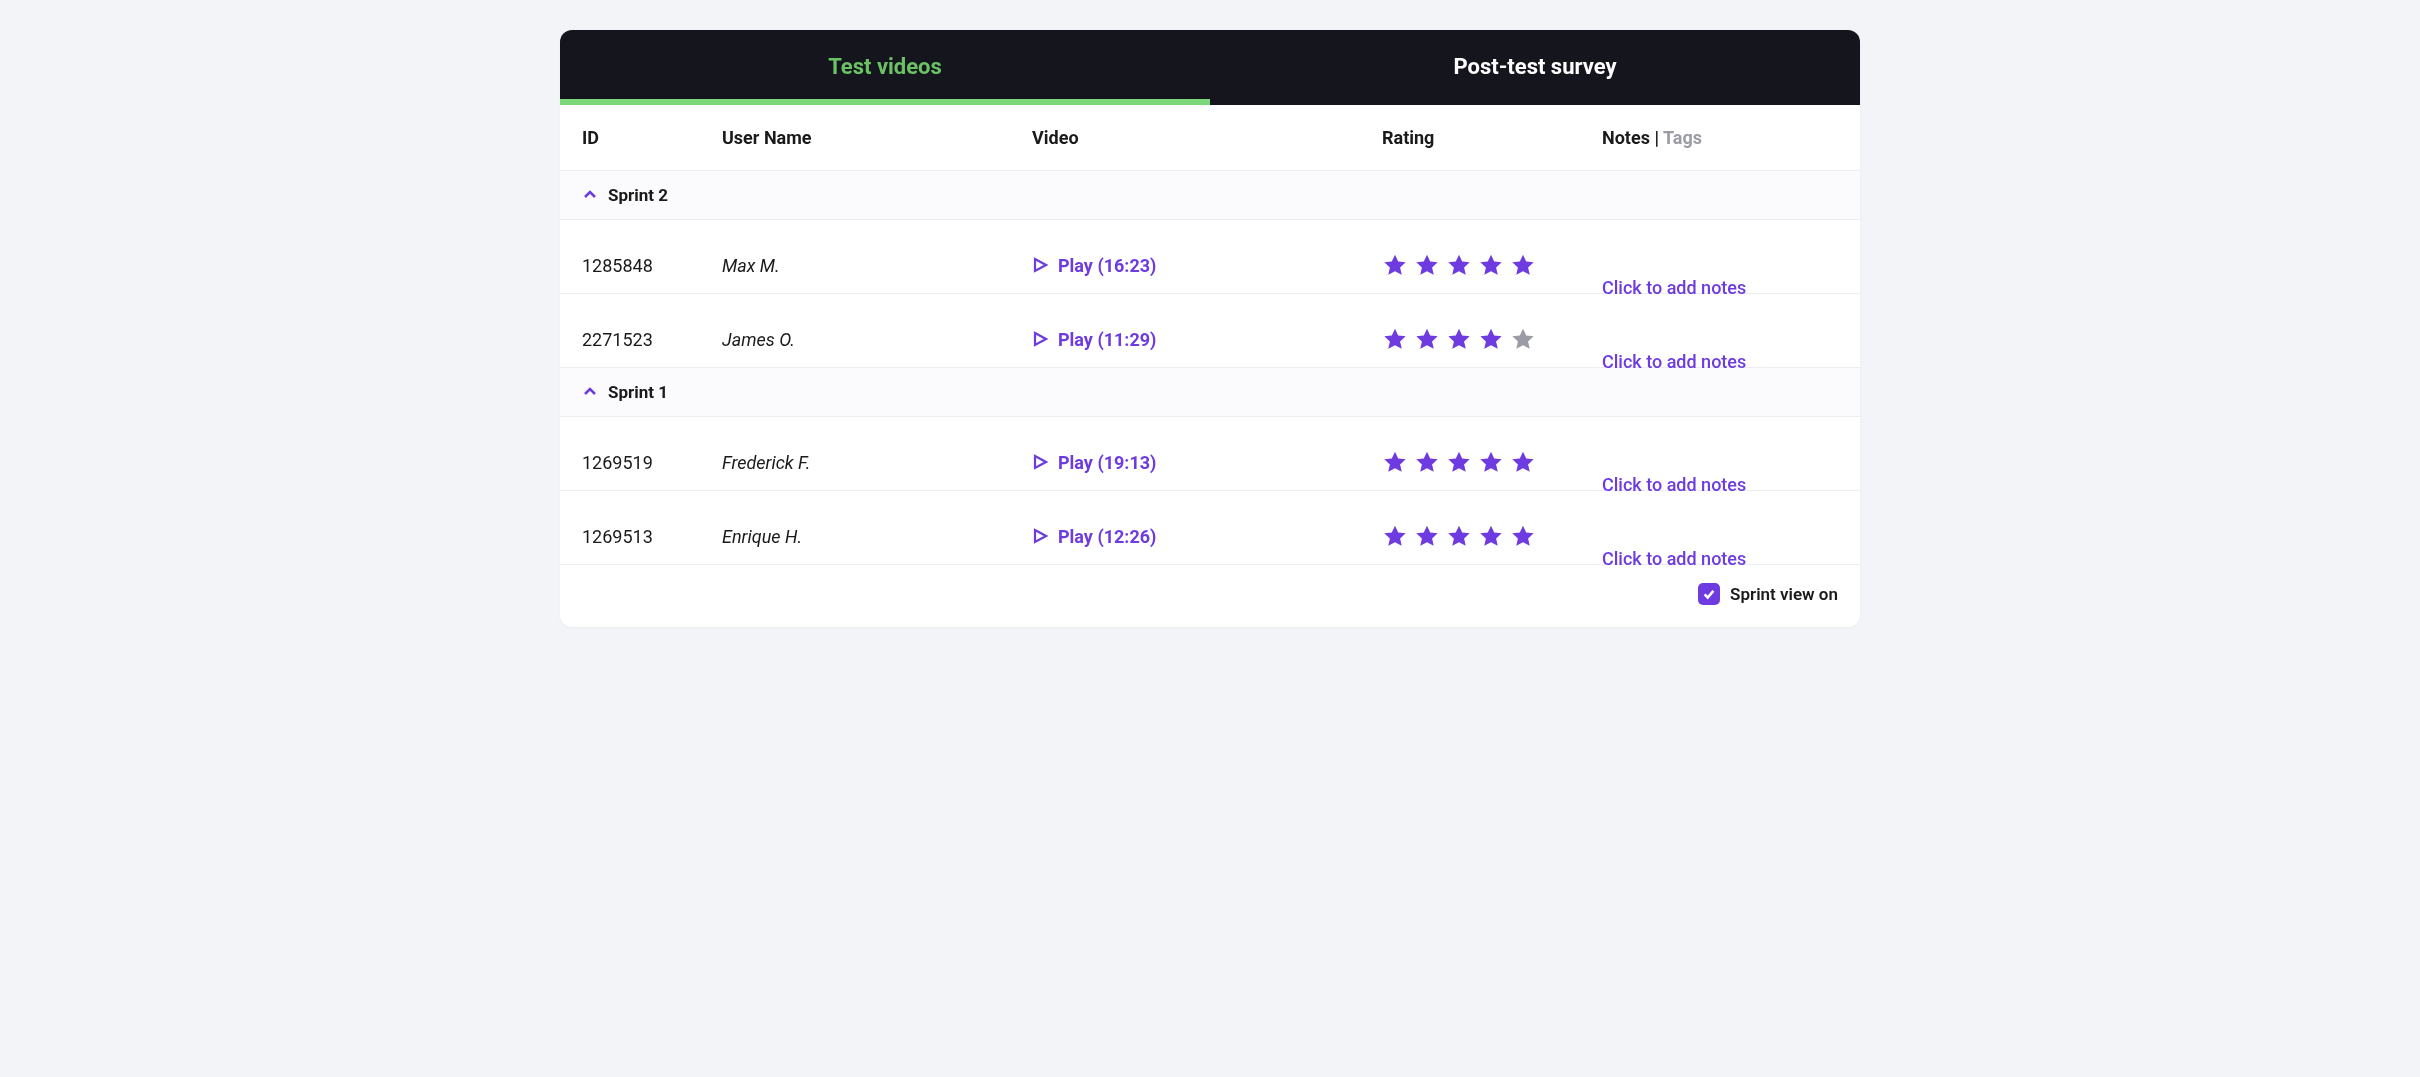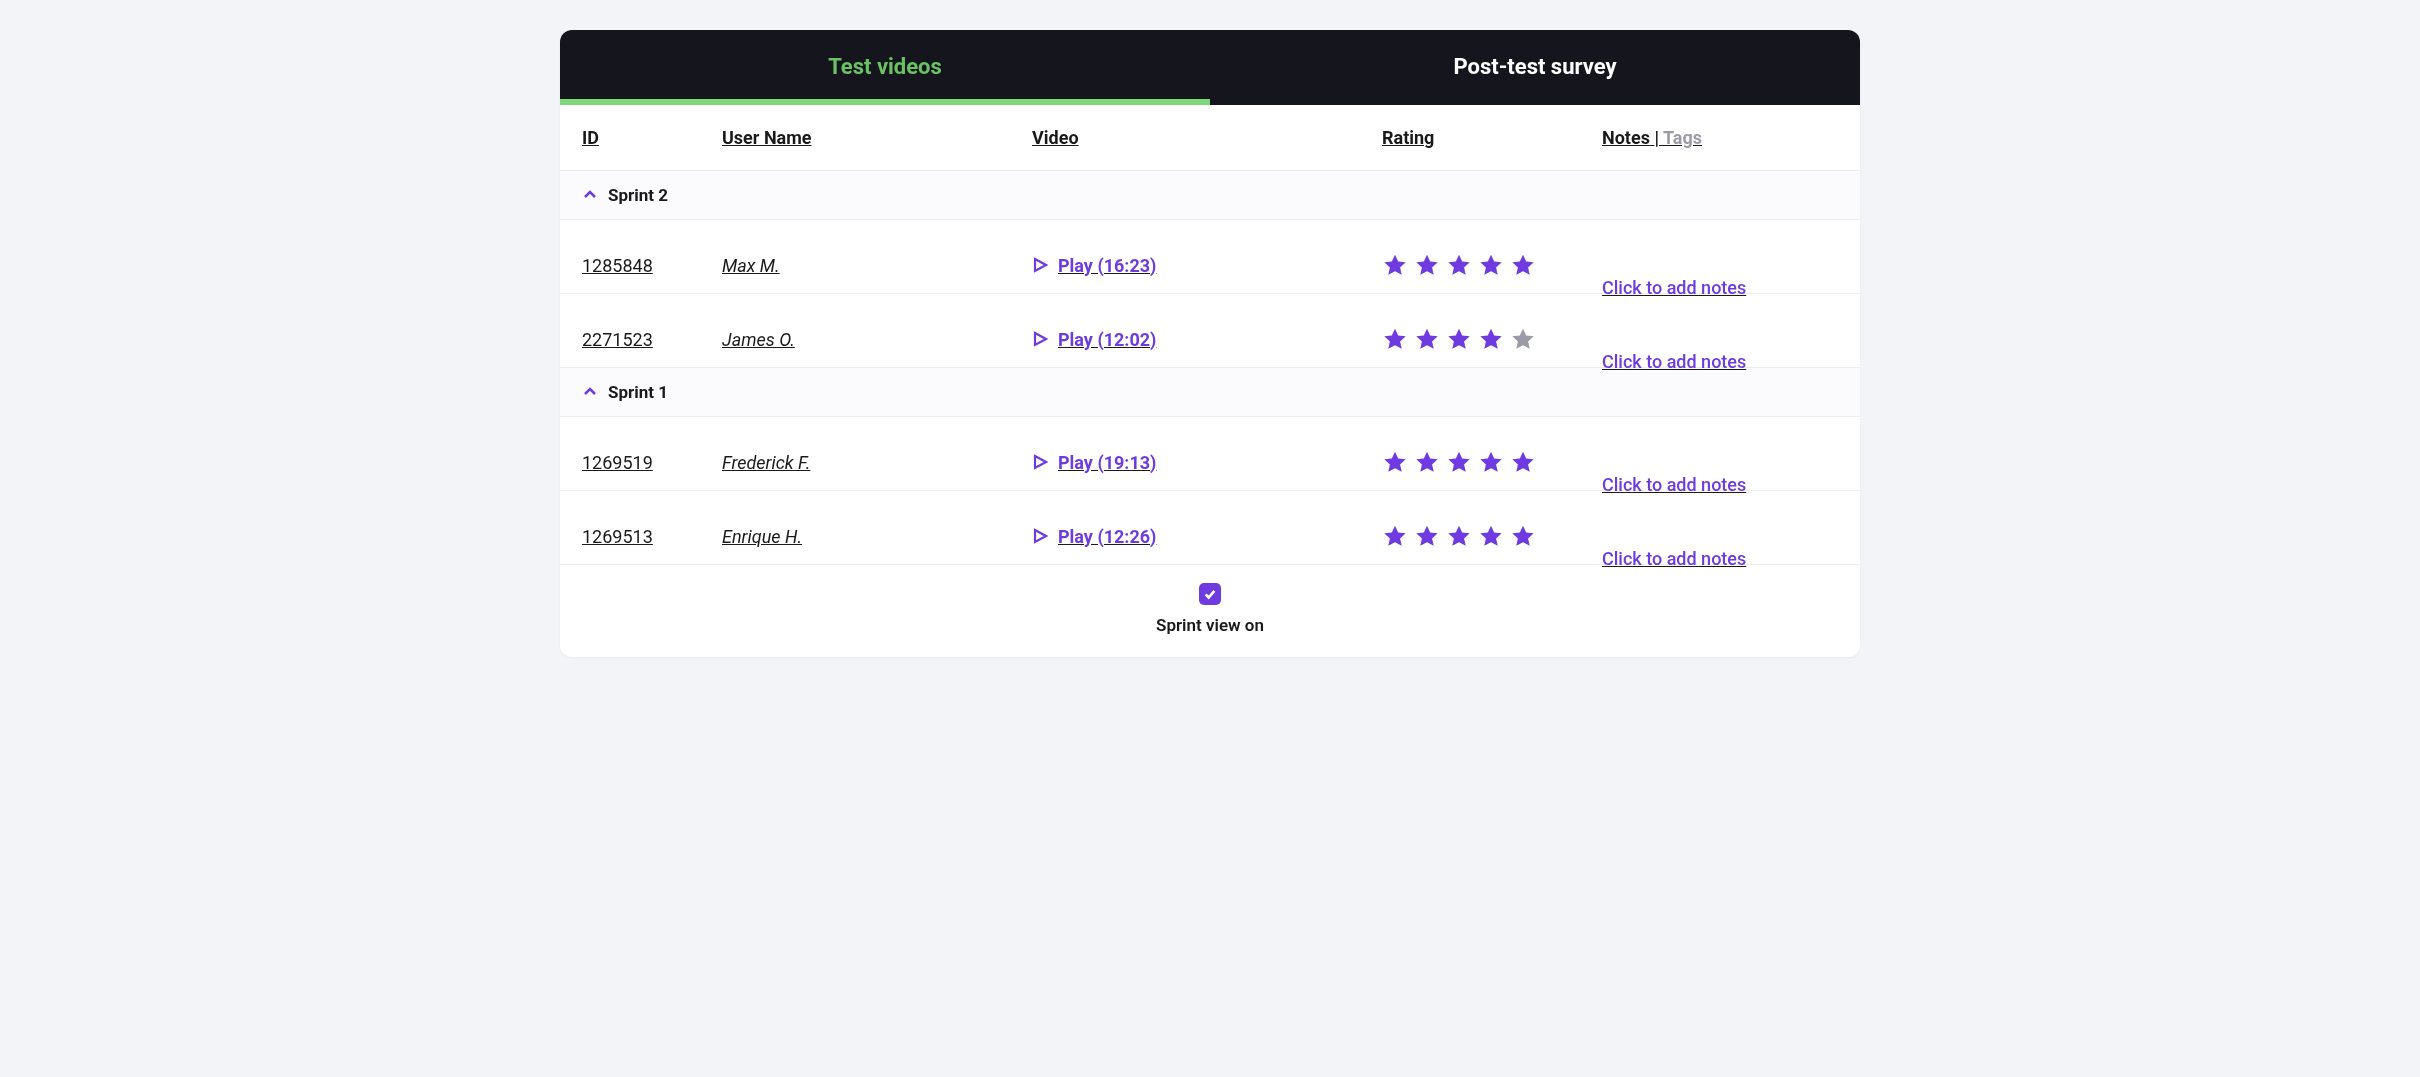--- a/index.html
+++ b/index.html
@@ -38,21 +38,20 @@
     position: absolute;
     left: 0; right: 0; bottom: 0;
     height: 6px;
     background: #7cd87a;
   }
   .thead, .row {
     display: grid;
     grid-template-columns: 140px 310px 350px 220px 1fr;
     align-items: center;
     padding: 12px 22px;
-    text-decoration: underline;
   }
   .thead {
     height: 66px;
     font-weight: 700;
     font-size: 18px;
     border-bottom: 1px solid #ececf1;
   }
   .thead .notes-col .sep { color: #1a1a1a; }
   .thead .notes-col .tags { color: #9b9ba5; font-weight: 700; }
   .group-header {
@@ -99,21 +98,20 @@
     margin-top: 45px;
   }
   .footer {
     display: flex;
     justify-content: flex-end;
     align-items: center;
     gap: 10px;
     padding: 18px 22px 22px;
     font-size: 17px;
     font-weight: 600;
-    flex-direction: column;
   }
   .checkbox {
     width: 22px; height: 22px;
     border-radius: 5px;
     background: #6d3be0;
     display: inline-flex;
     align-items: center;
     justify-content: center;
     cursor: pointer;
   }
@@ -186,21 +184,21 @@
       </div>
       <div class="row">
         <div>2271523</div>
         <div class="user">James O.</div>
         <div class="play-cell">
           <span class="play-icon">
             <svg viewBox="0 0 16 16">
               <polygon points="3,2 14,8 3,14"></polygon>
             </svg>
           </span>
-          <span>Play (12:02)</span>
+          <span>Play (11:29)</span>
         </div>
         <div class="stars">
           <span class="star filled"><svg viewBox="0 0 24 24">
               <path d="M12 2.5l2.95 6.3 6.9.7-5.15 4.7 1.5 6.8L12 17.8l-6.2 3.2 1.5-6.8L2.15 9.5l6.9-.7z"></path>
             </svg></span>
           <span class="star filled"><svg viewBox="0 0 24 24">
               <path d="M12 2.5l2.95 6.3 6.9.7-5.15 4.7 1.5 6.8L12 17.8l-6.2 3.2 1.5-6.8L2.15 9.5l6.9-.7z"></path>
             </svg></span>
           <span class="star filled"><svg viewBox="0 0 24 24">
               <path d="M12 2.5l2.95 6.3 6.9.7-5.15 4.7 1.5 6.8L12 17.8l-6.2 3.2 1.5-6.8L2.15 9.5l6.9-.7z"></path>

